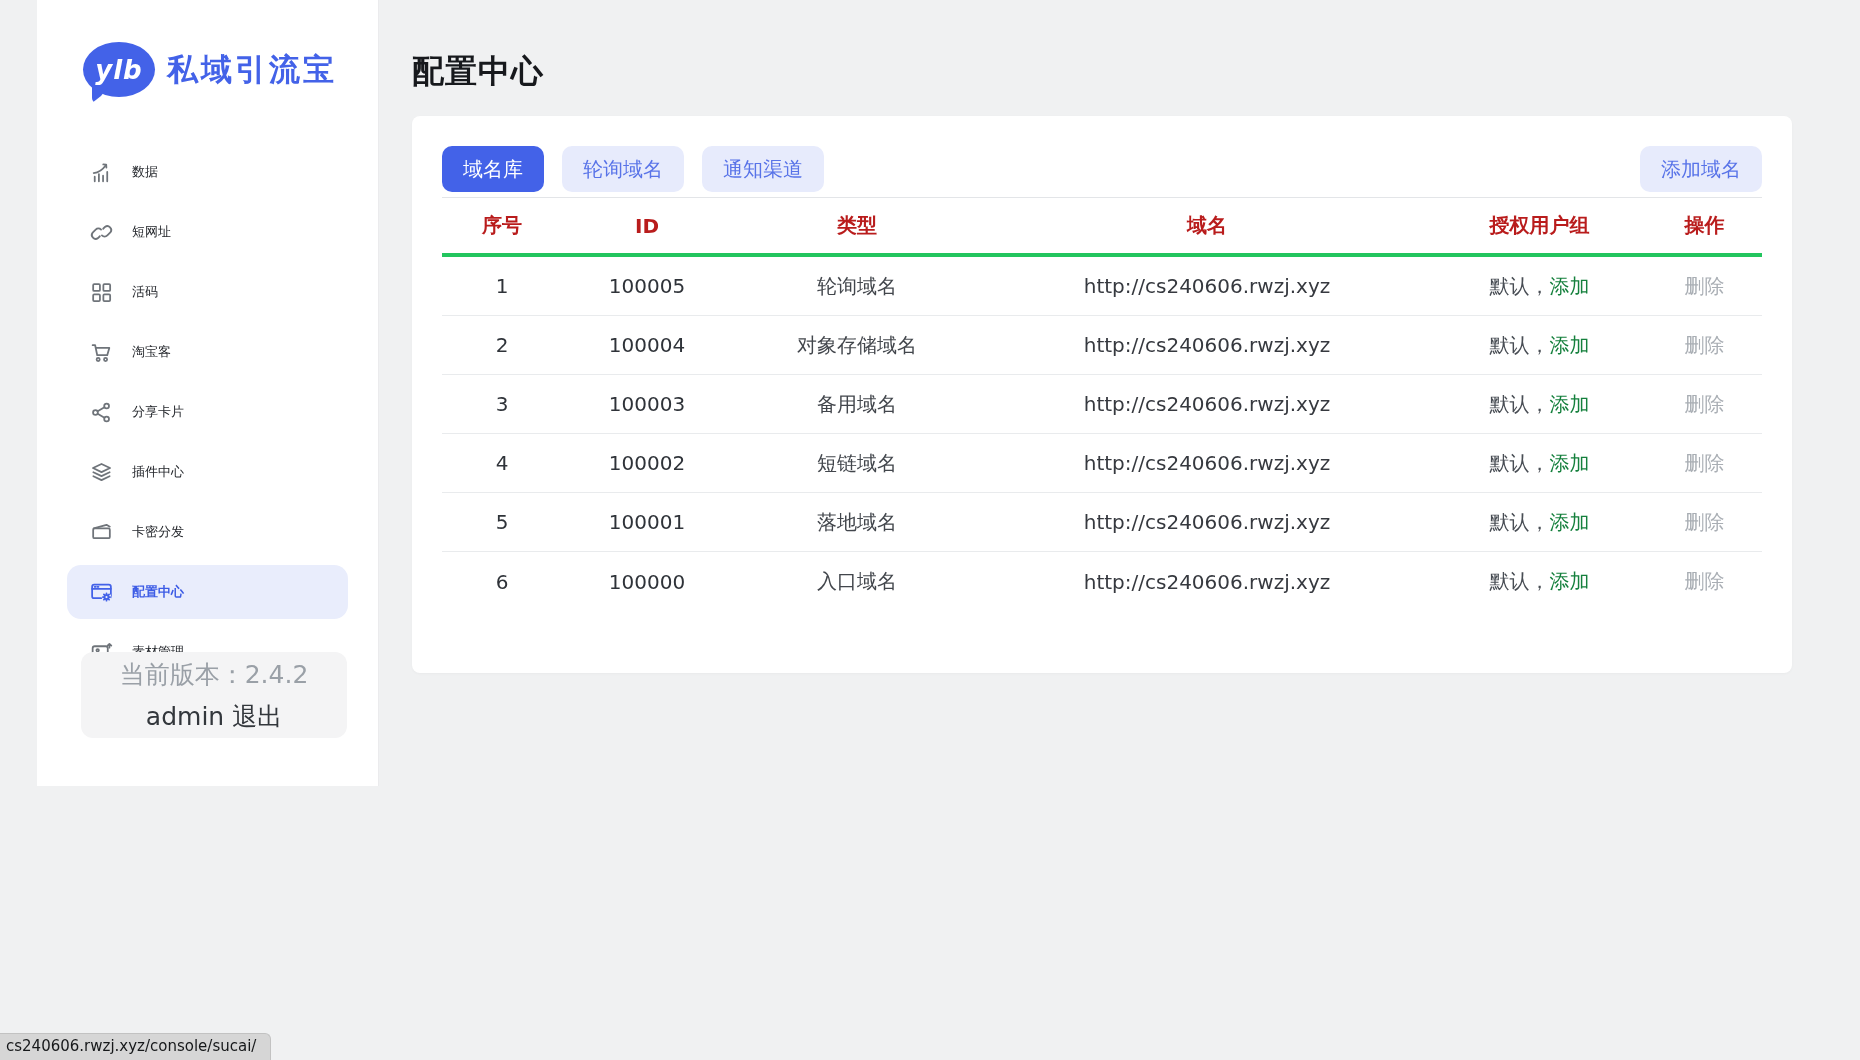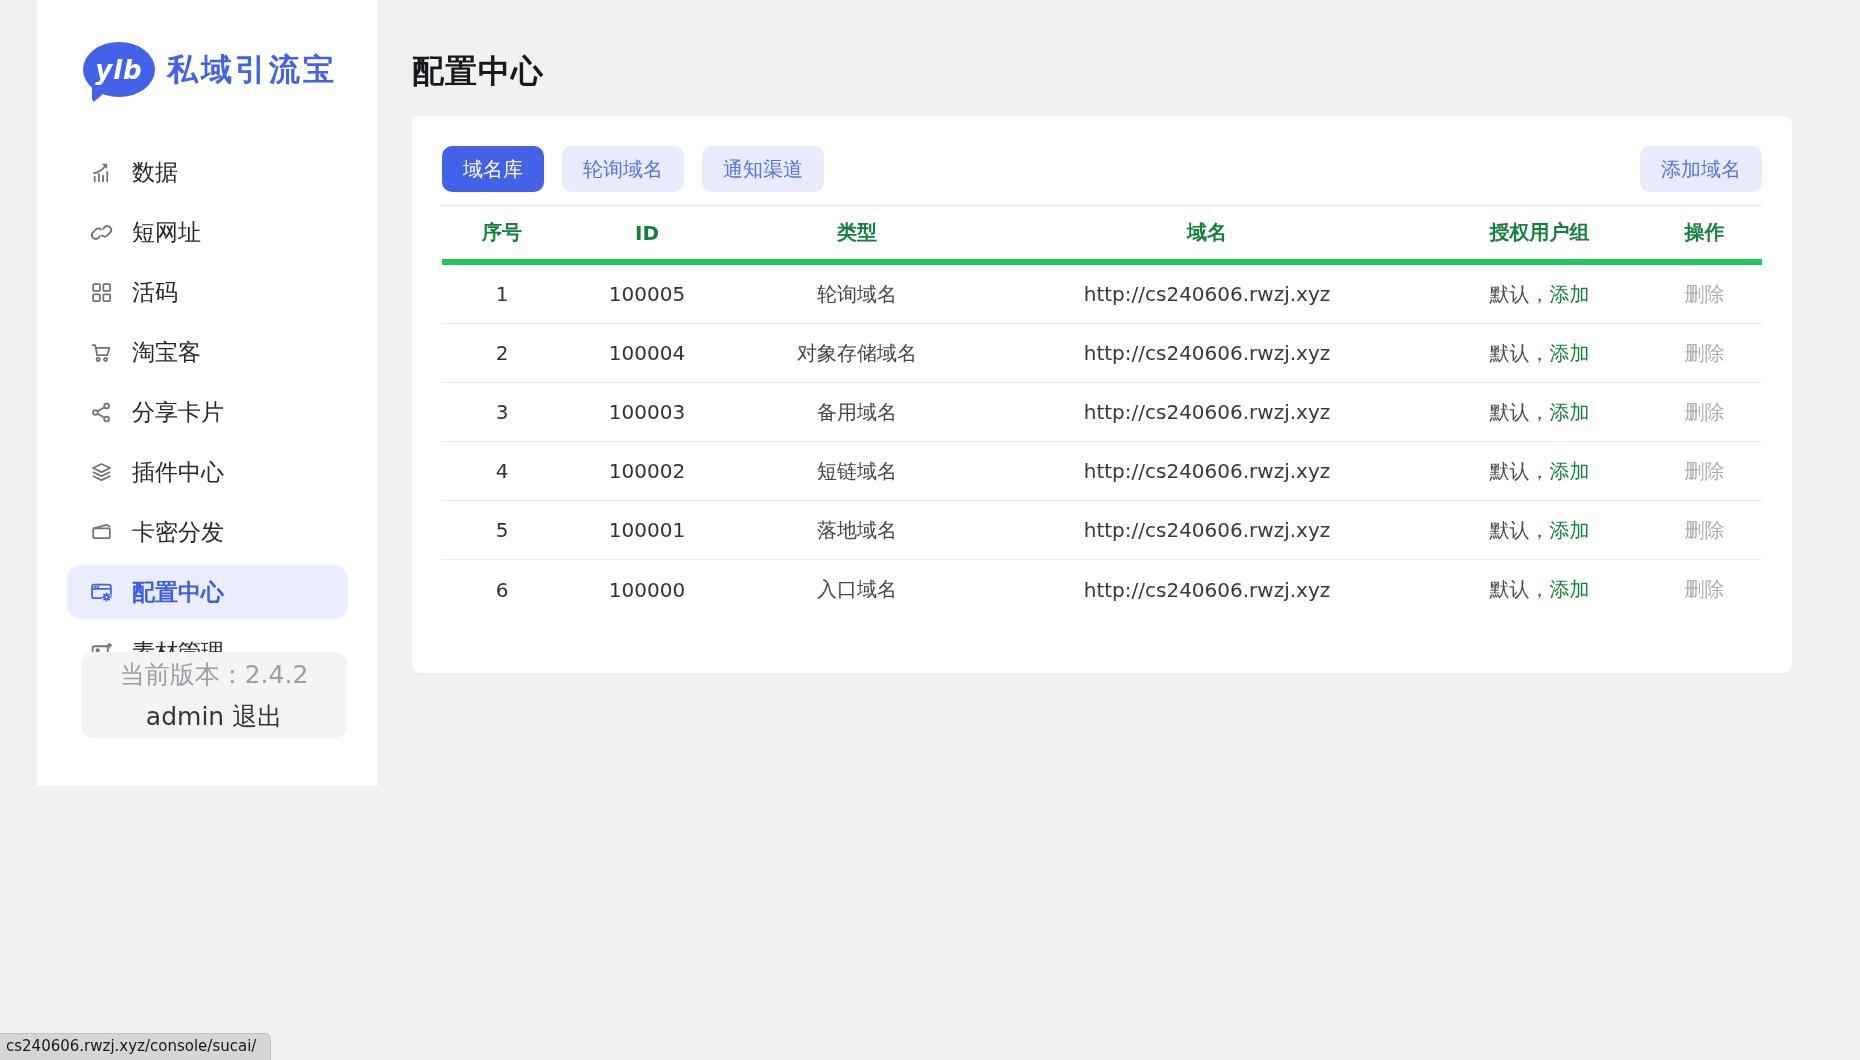--- a/index.html
+++ b/index.html
@@ -14,21 +14,21 @@
   .bubble { position:relative; width:72px; height:55px; background:#4362e8;
     border-radius:50%; display:flex; align-items:center; justify-content:center; }
   .bubble::after { content:''; position:absolute; left:9px; bottom:-6px;
     border:7px solid transparent; border-top:9px solid #4362e8;
     border-left:9px solid #4362e8; border-radius:0 0 0 5px; }
   .bubble span { color:#fff; font-weight:800; font-style:italic; font-size:26px; letter-spacing:1px; }
   .brand-text { color:#4362e8; font-size:31px; font-weight:800; letter-spacing:3px; }
 
   .nav { margin-top:48px; }
   .mi { display:flex; align-items:center; gap:18px; height:54px; margin:0 30px 6px 30px;
-    padding-left:22px; border-radius:14px; font-size:23px; color:#24272c; cursor:pointer; }
+    padding-left:22px; border-radius:14px; font-size:13px; color:#24272c; cursor:pointer; }
   .mi svg { width:25px; height:25px; stroke:#6f747a; fill:none;
     stroke-width:1.7; stroke-linecap:round; stroke-linejoin:round; flex:none; }
   .mi.active { background:#e9edfc; color:#3d5ce5; font-weight:700; }
   .mi.active svg { stroke:#4362e8; }
 
   .version-box { position:absolute; left:44px; bottom:48px; width:266px; height:86px;
     background:#f4f4f5; border-radius:12px; display:flex; flex-direction:column;
     align-items:center; justify-content:center; gap:9px; }
   .version-line { color:#9aa0a7; font-size:25px; }
   .account-line { color:#33373c; font-size:25px; }
@@ -43,22 +43,22 @@
 
   .tabs-row { display:flex; align-items:center; gap:18px; }
   .tab { height:46px; padding:0 21px; border:none; border-radius:10px;
     font-family:inherit; font-size:20px; cursor:pointer;
     background:#e7ebfc; color:#5873e8; }
   .tab.active { background:#4362e8; color:#ffffff; }
   .tab.add { margin-left:auto; }
 
   .grid { display:grid; grid-template-columns:120px 170px 250px 450px 215px 115px;
     align-items:center; text-align:center; }
-  .thead { margin-top:13px; height:60px; border-top:1px solid #e3e5e8;
-    border-bottom:6px solid #22c55e; font-weight:700; font-size:20px; color:#15803d; }
+  .thead { margin-top:5px; height:60px; border-top:1px solid #e3e5e8;
+    border-bottom:4px solid #22c55e; font-weight:700; font-size:20px; color:#b91c1c; }
   .trow { height:59px; border-bottom:1px solid #e9ebed; font-size:20px; }
   .trow:last-child { border-bottom:none; }
   .c-idx { color:#2f3339; }
   .c-id  { color:#2f3339; }
   .c-type{ color:#42464c; }
   .c-dom { color:#36393f; }
   .c-grp { color:#484d54; }
   .link-add { color:#15803d; cursor:pointer; }
   .link-del { color:#a9aeb4; cursor:pointer; }
 

